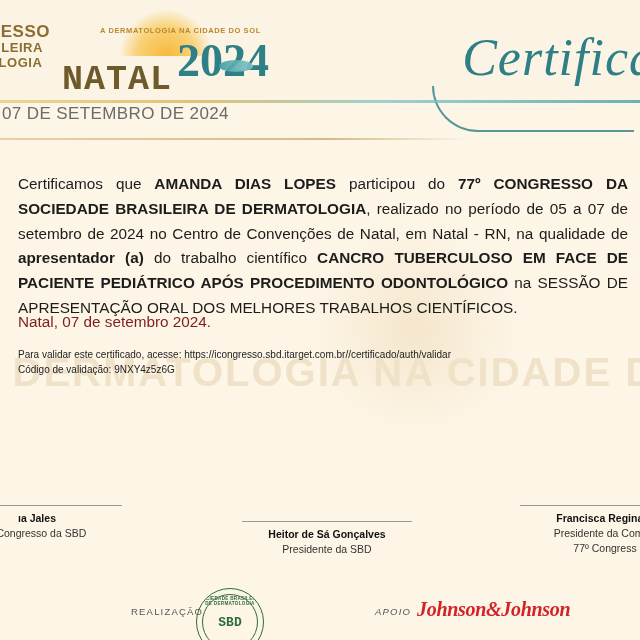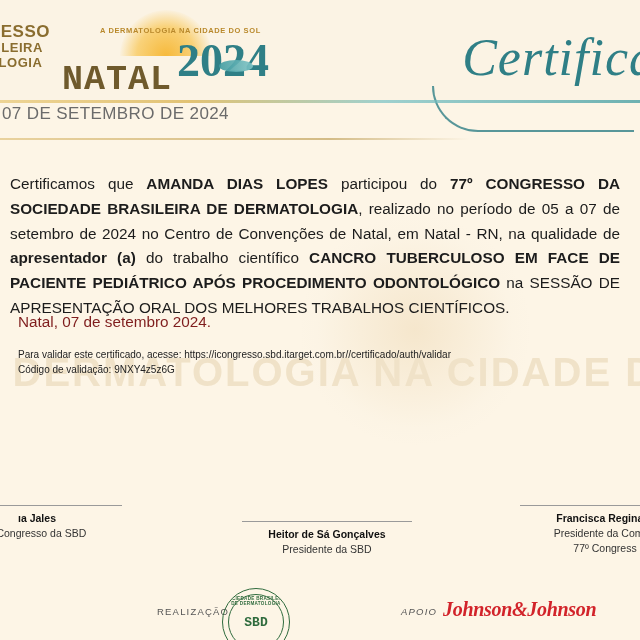--- a/index.html
+++ b/index.html
@@ -175,21 +175,21 @@
     height: 44px;
     border-bottom: 2px solid #2f7f86;
     border-left: 2px solid #2f7f86;
     border-radius: 0 0 0 80px;
     opacity: .8;
   }
 
   
   .body-text {
     position: absolute;
-    left: 10px;
+    left: 18px;
     top: 172px;
     width: 610px;
     font-size: 15.3px;
     line-height: 1.62;
     color: #1c1c1c;
     text-align: justify;
   }
   .body-text b { font-weight: bold; }
 
   .city-date {
@@ -235,21 +235,20 @@
   .sig-2 { left: 242px; top: 0; width: 170px; margin-top: 16px; }
   .sig-3 { left: 520px; top: 0; width: 170px; }
 
   
   .footer {
     position: absolute;
     left: 0;
     top: 588px;
     width: 588px;
     height: 52px;
-    margin-left: 26px;
   }
   .realizacao-label {
     position: absolute;
     left: 131px;
     top: 18px;
     font-size: 9.5px;
     letter-spacing: 1.2px;
     color: #555;
   }
   .sbd-seal {

